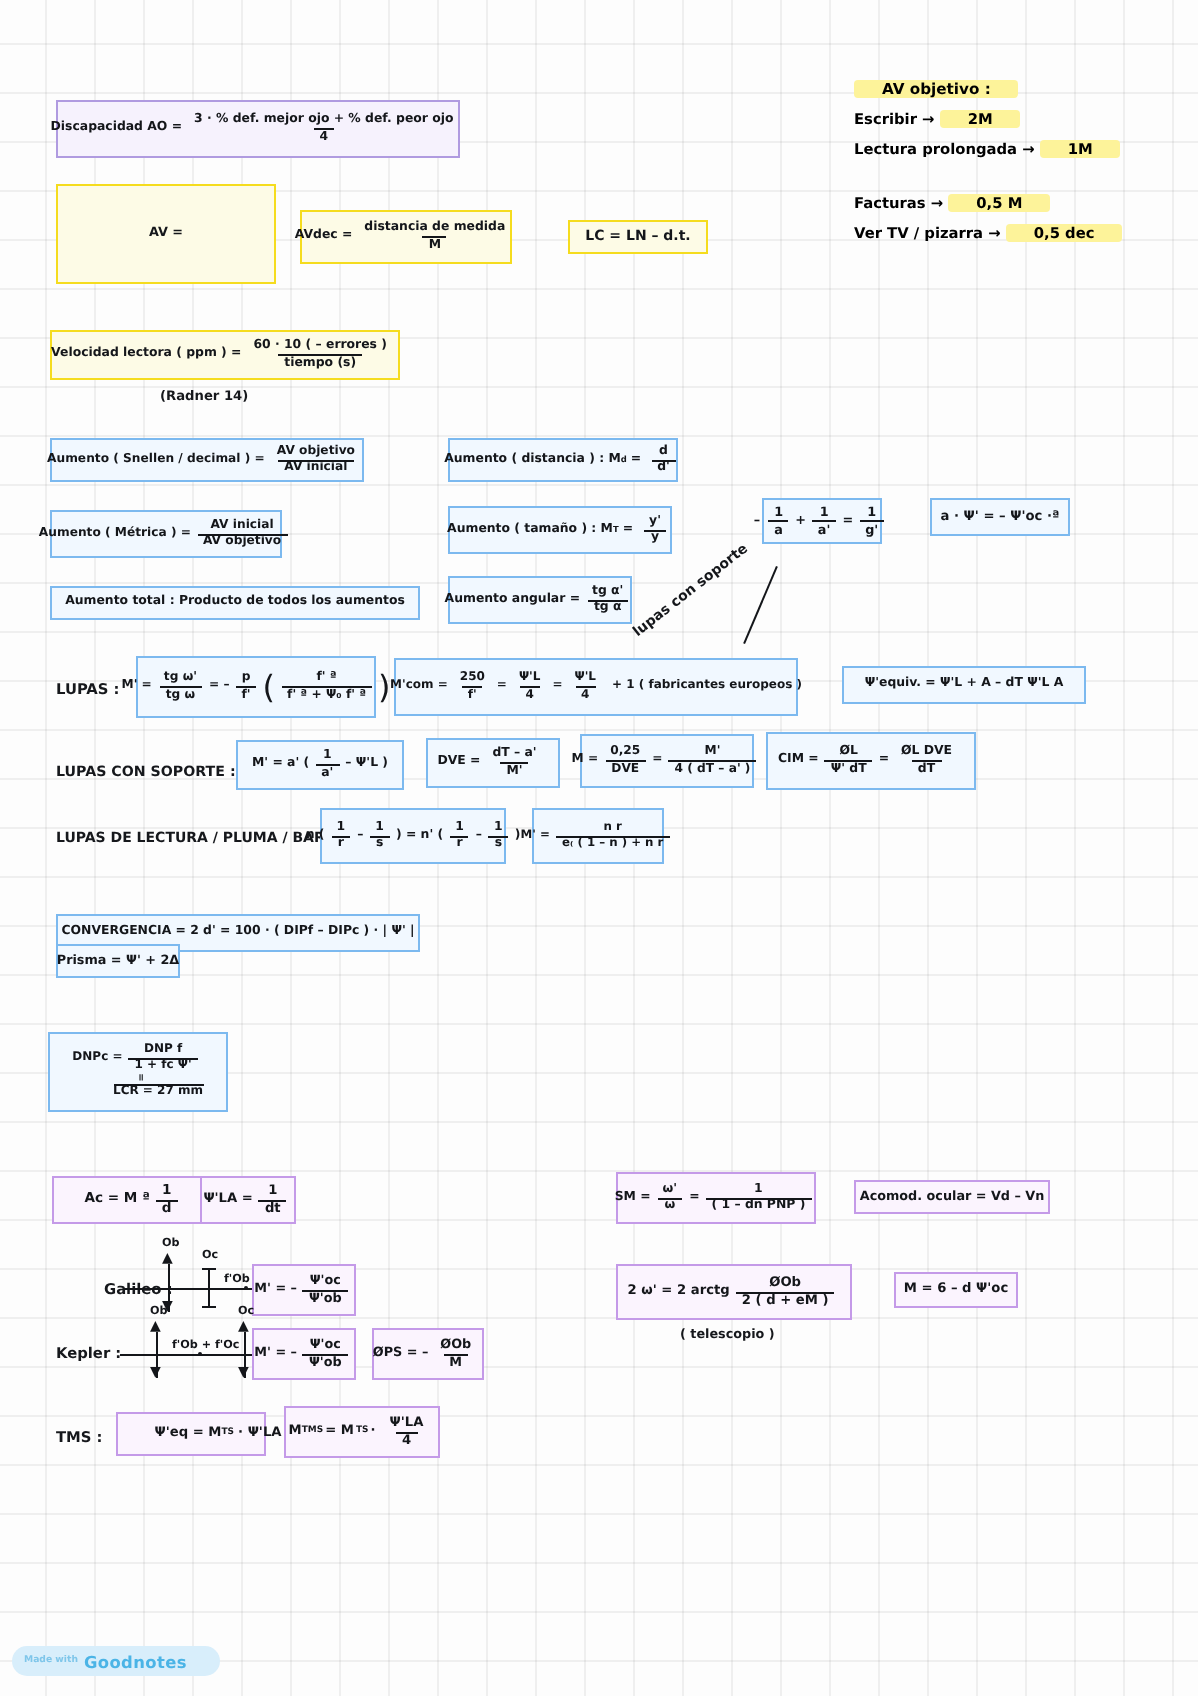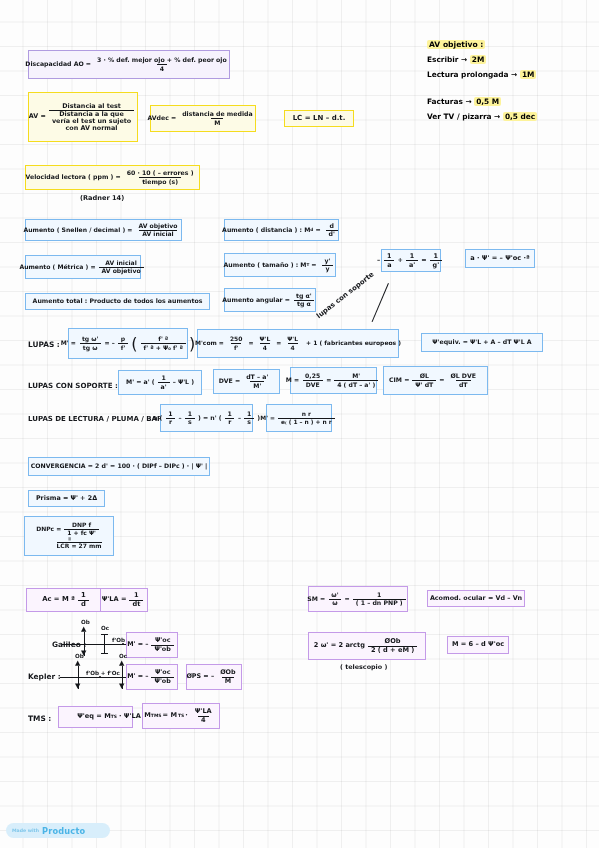--- a/index.html
+++ b/index.html
@@ -30,21 +30,21 @@
     font-family:"DejaVu Sans", sans-serif;
     font-weight:700;
     color:#14161a;
     line-height:1.1;
     white-space:nowrap;
   }
   .b-purple{ border:1.4px solid #b09be0; background:#f6f2fd; }
   .b-yellow{ border:1.8px solid #f5dc1e; background:#fdfbe6; }
   .b-blue{   border:1.5px solid #7cb9ef; background:#f1f8ff; }
   .b-violet{ border:1.6px solid #c49ae8; background:#fbf4fe; }
-  .hl-yellow{ background:#fdf39a; padding:0 2px; border-radius:2px; }
+  .hl-yellow{ background:#fdf39a; padding:0 14px; border-radius:2px; }
 
   .title{
     position:absolute;left:27px;top:16px;
     font-size:19px;font-weight:700;letter-spacing:.6px;
     color:#101216;
     font-family:"DejaVu Sans", sans-serif;
   }
   .lbl{ position:absolute; font-size:7.4px; font-weight:700; color:#16181c; white-space:nowrap;}
   .sub{ position:absolute; font-size:7px; font-weight:700; color:#16181c; white-space:nowrap;}
 
@@ -96,28 +96,20 @@
       <span class="fr">
         <span class="n">3 · % def. mejor ojo  +  % def. peor ojo</span>
         <span class="d">4</span>
       </span>
     </span>
   </div>
 
   <div class="box b-yellow" style="left:28px;top:92px;width:110px;height:50px;font-size:6.4px;">
     <span class="mid">
       <span>AV =</span>
-      <span class="fr">
-        <span class="n">Distancia al  test</span>
-        <span class="d" style="display:flex;flex-direction:column;align-items:center;">
-          <span>Distancia a la que</span>
-          <span>vería el test un sujeto</span>
-          <span>con AV normal</span>
-        </span>
-      </span>
     </span>
   </div>
 
   <div class="box b-yellow" style="left:150px;top:105px;width:106px;height:27px;font-size:6.2px;">
     <span class="mid">
       <span>AVdec =</span>
       <span class="fr">
         <span class="n">distancia de medida</span>
         <span class="d">M</span>
       </span>
@@ -383,21 +375,21 @@
         <span class="n">n r</span>
         <span class="d">e₍ ( 1 – n ) + n r</span>
       </span>
     </span>
   </div>
 
   <div class="box b-blue" style="left:28px;top:457px;width:182px;height:19px;font-size:6.2px;">
     <span>CONVERGENCIA = 2 d' = 100 · ( DIPf – DIPc ) · | Ψ' |</span>
   </div>
 
-  <div class="box b-blue" style="left:28px;top:490px;width:77px;height:17px;font-size:6.4px;">
+  <div class="box b-blue" style="left:28px;top:472px;width:62px;height:17px;font-size:6.4px;">
     <span>Prisma = Ψ' + 2Δ</span>
   </div>
 
   <div class="box b-blue" style="left:24px;top:516px;width:90px;height:40px;font-size:6px;">
     <span class="mid" style="flex-direction:column;align-items:center;">
       <span class="mid">
         <span>DNPc =</span>
         <span class="fr">
           <span class="n">DNP f</span>
           <span class="d">1 + fc Ψ'</span>
@@ -538,16 +530,16 @@
       <span style="margin:0 1px;">·</span>
       <span class="fr">
         <span class="n">Ψ'LA</span>
         <span class="d">4</span>
       </span>
     </span>
   </div>
 
   <div id="gn">
     <span class="m">Made with</span>
-    <span class="g">Producto</span>
+    <span class="g">Goodnotes</span>
   </div>
 
 </div>
 
 </body></html>

